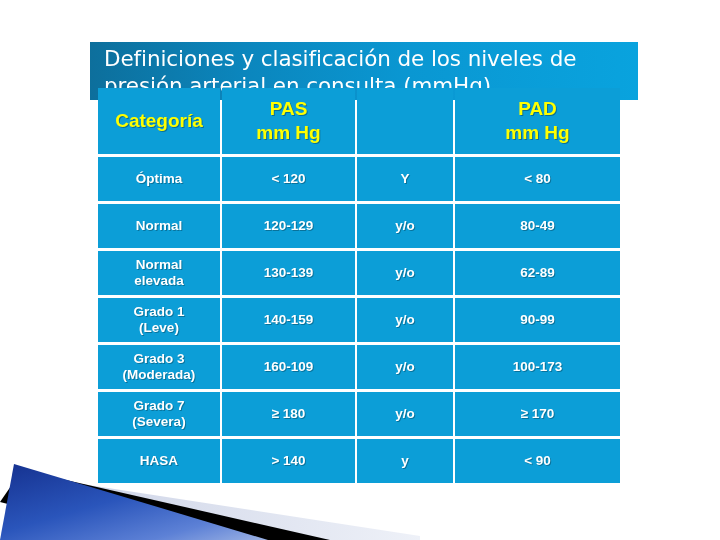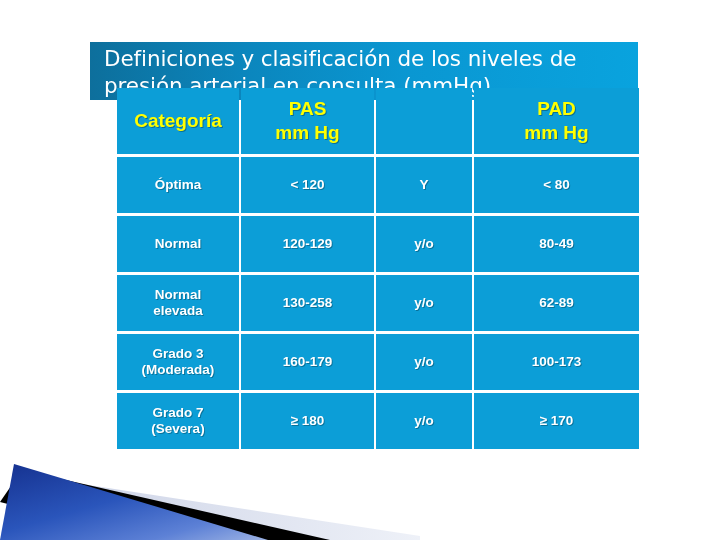--- a/index.html
+++ b/index.html
@@ -46,21 +46,21 @@
     font-weight: 400;
     letter-spacing: -0.1px;
     text-align: left;
     white-space: pre-line;
     font-family: "DejaVu Sans", sans-serif;
   }
 
   
   #bp-table {
     position: absolute;
-    left: 115px;
+    left: 96px;
     top: 85px;
     width: 520px;
     border-collapse: separate;
     border-spacing: 2px 3px;
     table-layout: fixed;
   }
   #bp-table td {
     background: #0c9ed7;
     text-align: center;
     vertical-align: middle;
@@ -68,21 +68,21 @@
   }
   #bp-table tr.header-row td {
     height: 66px;
     color: #ffff00;
     font-size: 19px;
     font-weight: bold;
     line-height: 24px;
     text-shadow: 1px 1px 0 rgba(0,0,0,0.30);
   }
   #bp-table tr.data-row td {
-    height: 56px;
+    height: 44px;
     color: #ffffff;
     font-size: 13.5px;
     font-weight: bold;
     line-height: 16px;
     text-shadow: 1px 1px 0 rgba(0,0,0,0.28);
   }
   .col-cat  { width: 122px; }
   .col-pas  { width: 133px; }
   .col-conj { width: 96px;  }
   .col-pad  { width: 165px; }
@@ -162,36 +162,51 @@
         <td>
             <span class="cell-lines">80-49</span>
           </td>
       </tr>
       <tr class="data-row">
         <td>
             <span class="cell-lines">Normal
 elevada</span>
           </td>
         <td>
-            <span class="cell-lines">130-258</span>
+            <span class="cell-lines">130-139</span>
           </td>
         <td>
             <span class="cell-lines">y/o</span>
           </td>
         <td>
             <span class="cell-lines">62-89</span>
+          </td>
+      </tr>
+      <tr class="data-row">
+        <td>
+            <span class="cell-lines">Grado 1
+(Leve)</span>
+          </td>
+        <td>
+            <span class="cell-lines">140-159</span>
+          </td>
+        <td>
+            <span class="cell-lines">y/o</span>
+          </td>
+        <td>
+            <span class="cell-lines">90-99</span>
           </td>
       </tr>
       <tr class="data-row">
         <td>
             <span class="cell-lines">Grado 3
 (Moderada)</span>
           </td>
         <td>
-            <span class="cell-lines">160-179</span>
+            <span class="cell-lines">160-109</span>
           </td>
         <td>
             <span class="cell-lines">y/o</span>
           </td>
         <td>
             <span class="cell-lines">100-173</span>
           </td>
       </tr>
       <tr class="data-row">
         <td>
@@ -199,20 +214,34 @@
 (Severa)</span>
           </td>
         <td>
             <span class="cell-lines">≥ 180</span>
           </td>
         <td>
             <span class="cell-lines">y/o</span>
           </td>
         <td>
             <span class="cell-lines">≥ 170</span>
+          </td>
+      </tr>
+      <tr class="data-row">
+        <td>
+            <span class="cell-lines">HASA</span>
+          </td>
+        <td>
+            <span class="cell-lines">&gt; 140</span>
+          </td>
+        <td>
+            <span class="cell-lines">y</span>
+          </td>
+        <td>
+            <span class="cell-lines">&lt; 90</span>
           </td>
       </tr>
     </tbody>
   </table>
 
   <svg id="corner-decoration" viewBox="0 0 420 110" preserveAspectRatio="none">
     <defs>
       <linearGradient id="swooshBlue" x1="0" y1="0" x2="1" y2="1">
         <stop offset="0%" stop-color="#15318f"></stop>
         <stop offset="45%" stop-color="#2a55bb"></stop>

